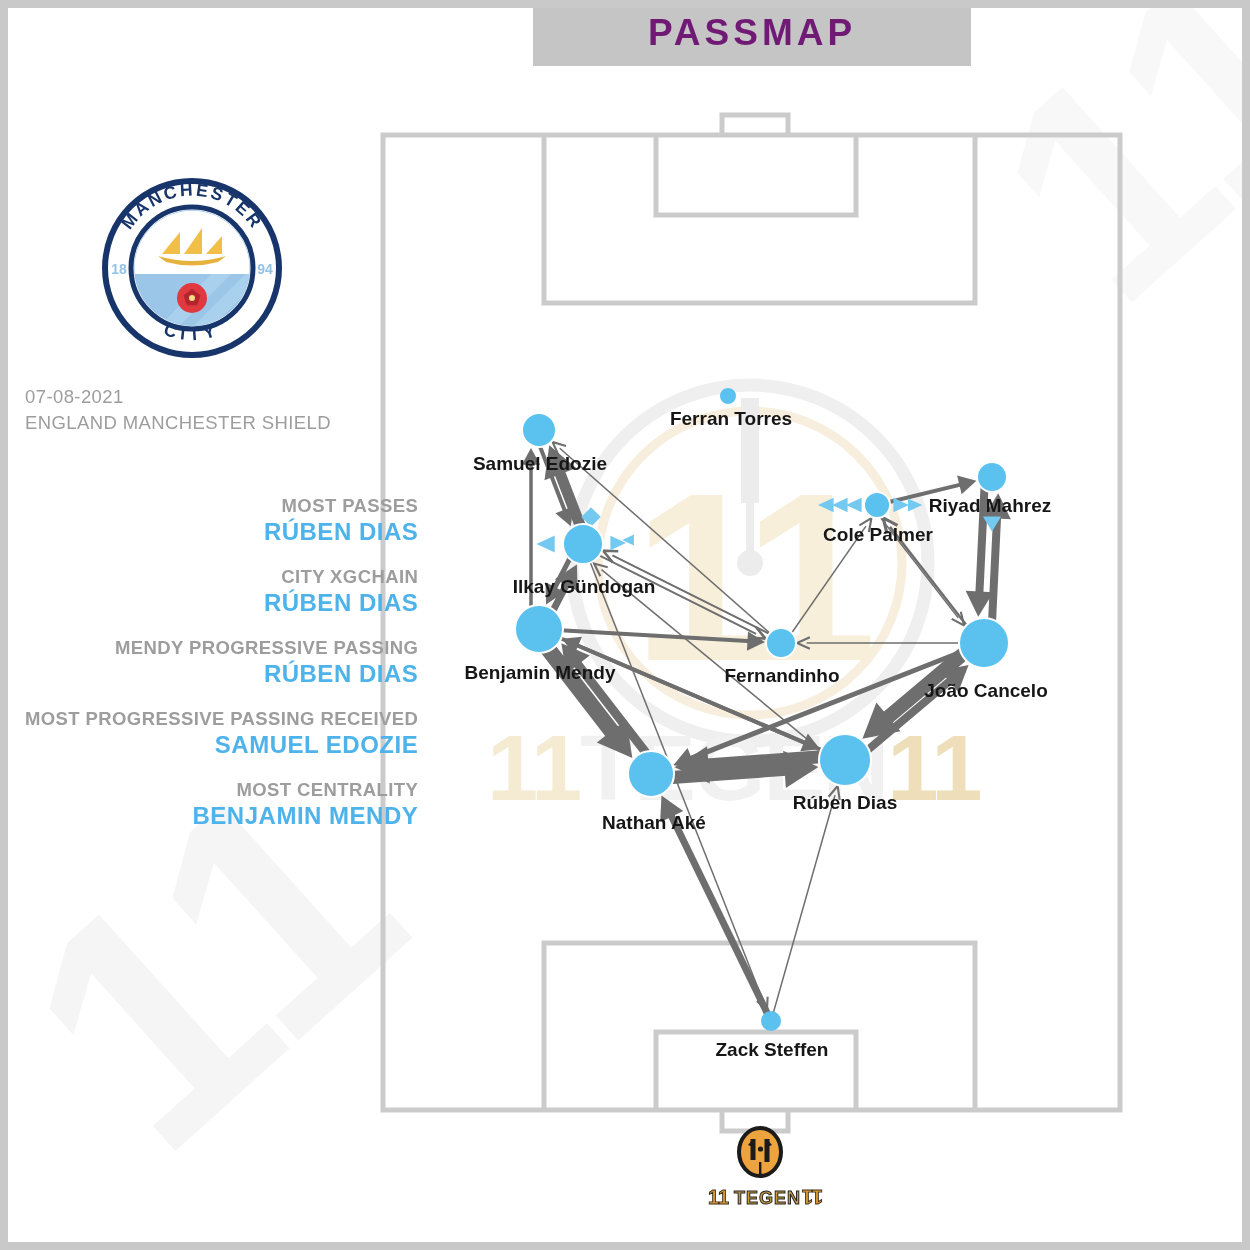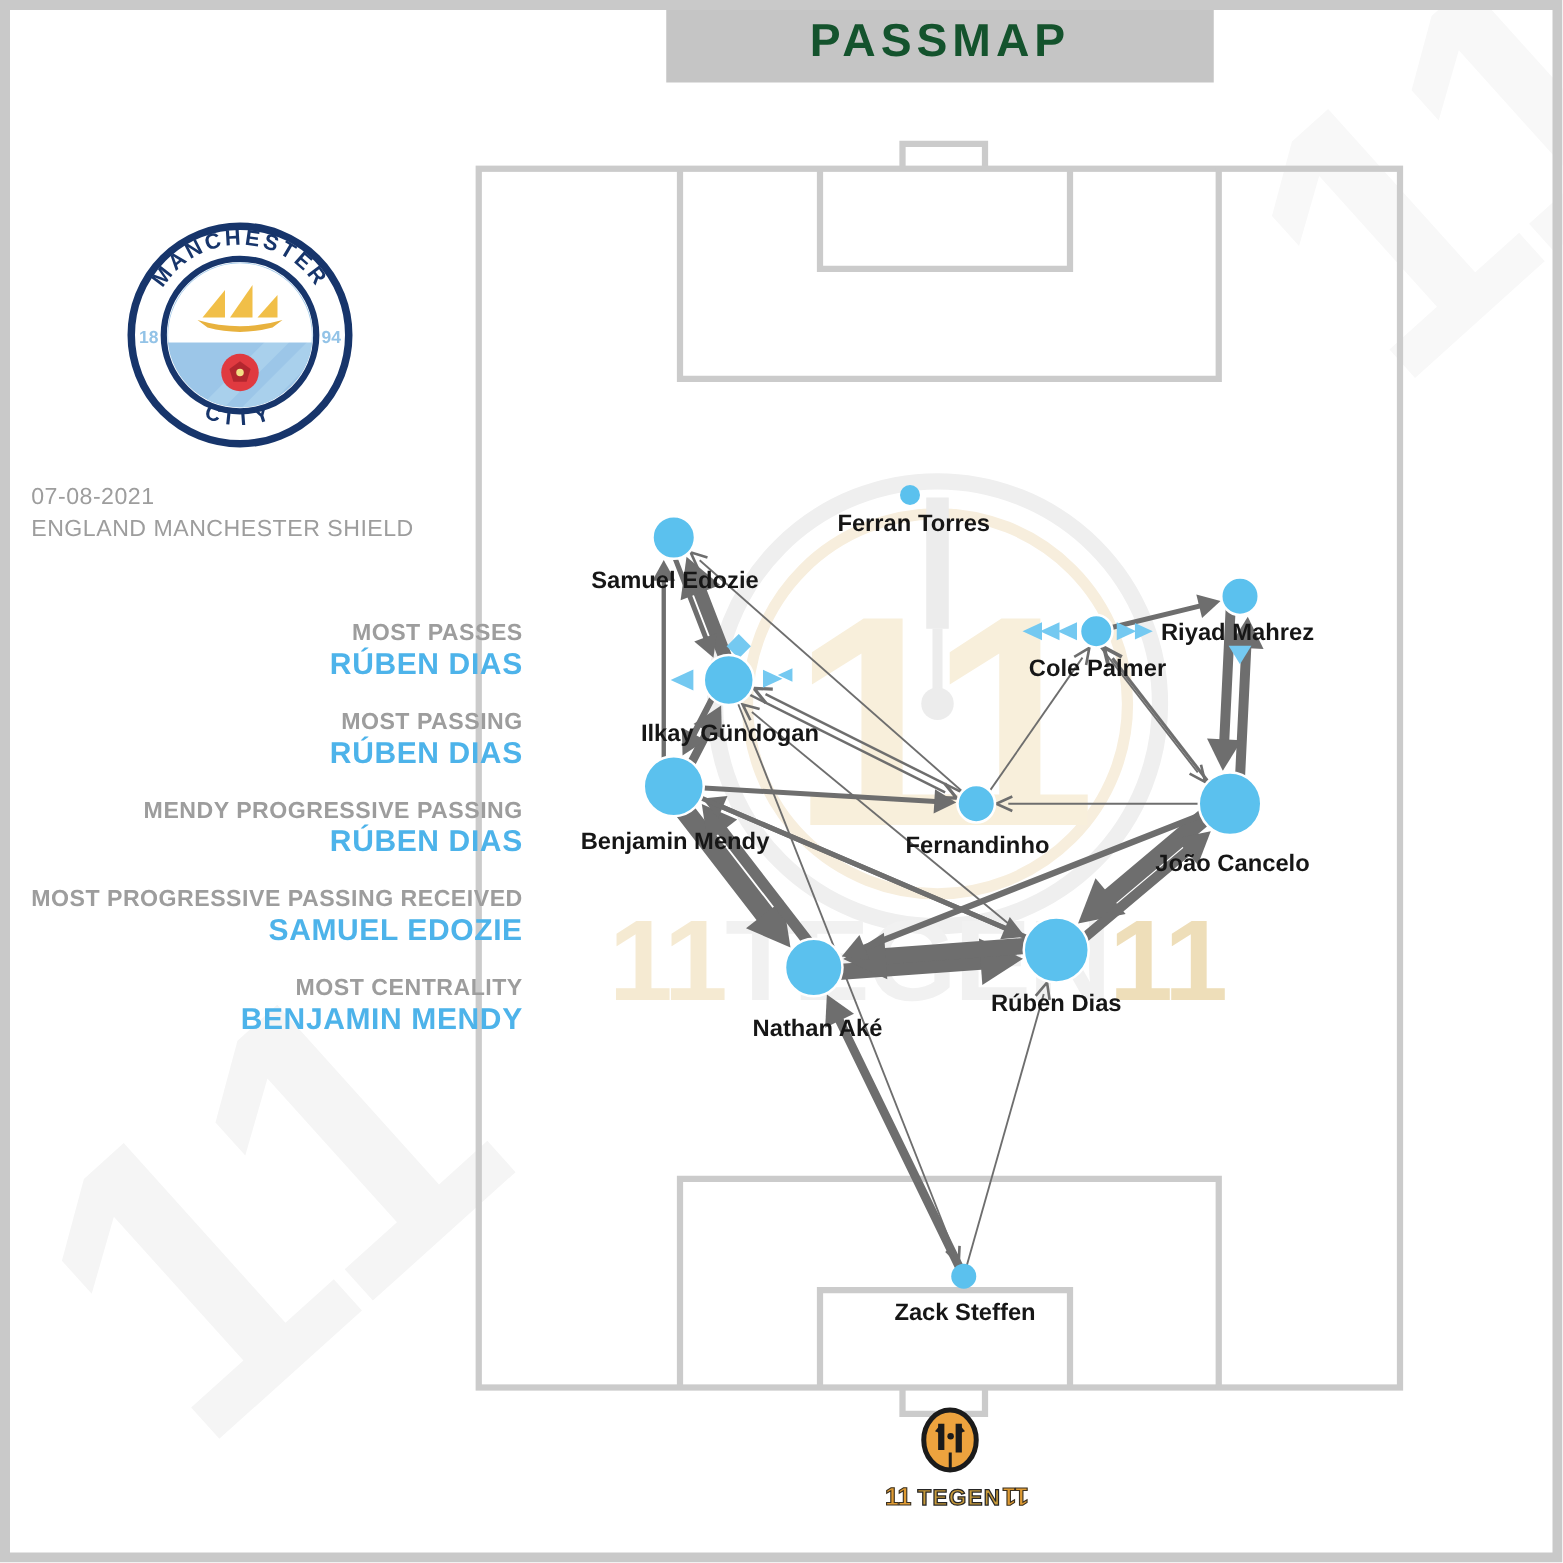--- a/index.html
+++ b/index.html
@@ -1,21 +1,21 @@
 <!DOCTYPE html>
 <html><head>
 <meta charset="utf-8">
 <style>
   html,body{margin:0;padding:0;background:#ffffff;}
   body{width:1250px;height:1250px;position:relative;overflow:hidden;
        font-family:"Liberation Sans",sans-serif;}
   .frame{position:absolute;inset:0;border:8px solid #c9c9c9;z-index:40;pointer-events:none;}
   .titlebar{position:absolute;left:533px;top:0;width:438px;height:66px;background:#c5c5c5;
             display:flex;align-items:center;justify-content:center;z-index:30;}
-  .titlebar span{color:#14532d;font-weight:bold;font-size:37px;letter-spacing:4px;}
+  .titlebar span{color:#701a75;font-weight:bold;font-size:37px;letter-spacing:4px;}
   #scene{position:absolute;left:0;top:0;z-index:5;}
   .badge{position:absolute;left:100px;top:176px;z-index:10;}
   .sidebar-meta{position:absolute;left:25px;top:384px;color:#9d9d9d;font-weight:normal;
                 font-size:18.5px;line-height:26px;letter-spacing:0.4px;z-index:10;}
   .stats{position:absolute;left:25px;top:494px;z-index:10;text-align:right;}
   .stat{margin-bottom:19px;}
   .stat-label{color:#9d9d9d;font-size:18.5px;font-weight:bold;line-height:23px;letter-spacing:0.4px;}
   .stat-value{color:#4db3ea;font-size:24px;font-weight:bold;line-height:29px;letter-spacing:0.5px;}
 </style>
 </head>
@@ -210,21 +210,21 @@
 <div class="sidebar-meta">
   <div>07-08-2021</div>
   <div>ENGLAND MANCHESTER SHIELD</div>
 </div>
 <div class="stats" id="stats-list">
     <div class="stat">
       <div class="stat-label">MOST PASSES</div>
       <div class="stat-value">RÚBEN DIAS</div>
     </div>
     <div class="stat">
-      <div class="stat-label">MOST PASSING</div>
+      <div class="stat-label">CITY XGCHAIN</div>
       <div class="stat-value">RÚBEN DIAS</div>
     </div>
     <div class="stat">
       <div class="stat-label">MENDY PROGRESSIVE PASSING</div>
       <div class="stat-value">RÚBEN DIAS</div>
     </div>
     <div class="stat">
       <div class="stat-label">MOST PROGRESSIVE PASSING RECEIVED</div>
       <div class="stat-value">SAMUEL EDOZIE</div>
     </div>

